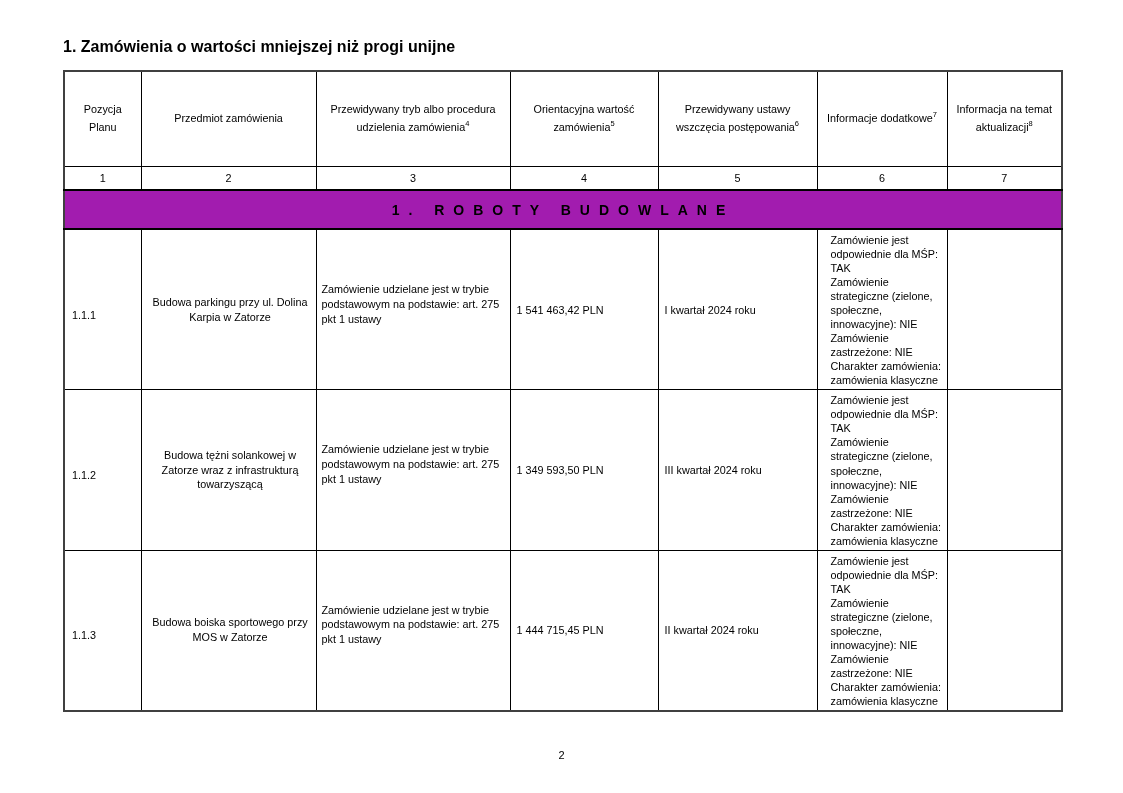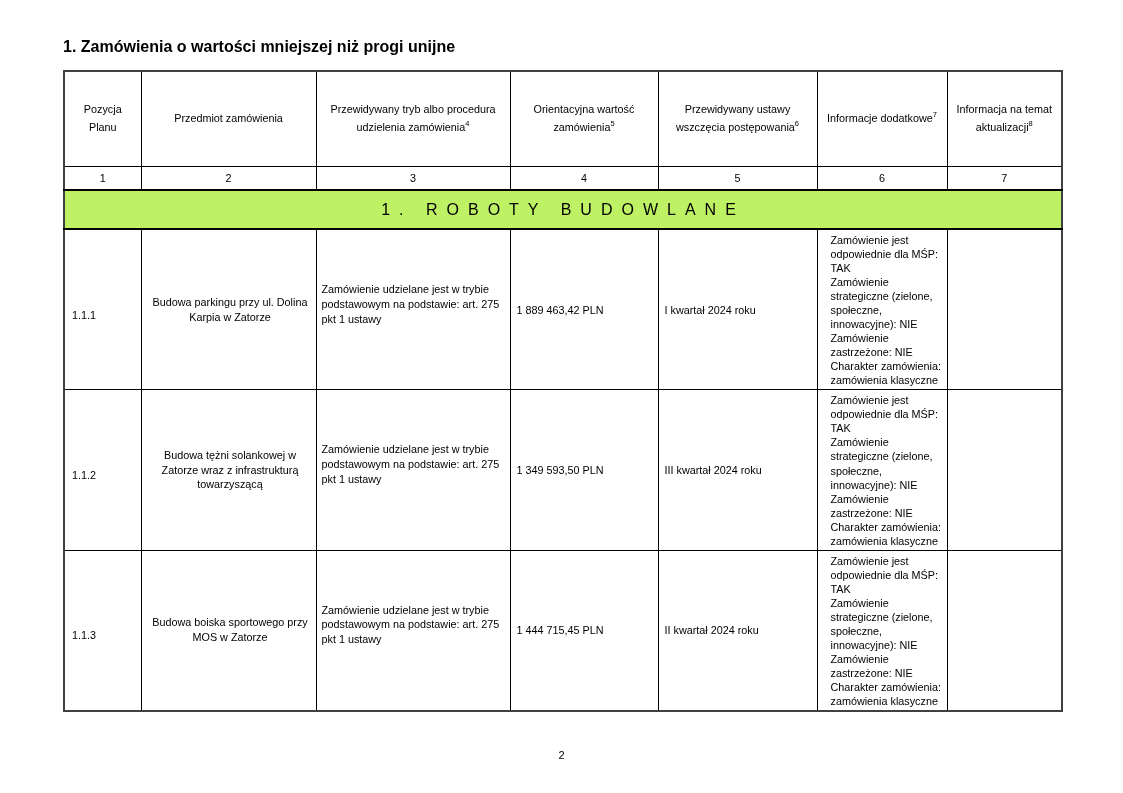--- a/index.html
+++ b/index.html
@@ -36,25 +36,25 @@
   tr.header-row th{
     text-align:center;
     line-height:1.65;
     padding:2px 6px;
   }
   tr.header-row sup{font-size:7.5px;line-height:0;}
   tr.num-row{height:24px;}
   tr.num-row td{text-align:center;padding:0;}
   tr.section-row{height:39px;}
   tr.section-row td{
-    background:#bef264;
+    background:#a21caf;
     text-align:center;
-    font-weight:normal;
+    font-weight:bold;
     letter-spacing:9px;
-    font-size:16px;
+    font-size:14px;
     border-top:2px solid #000;
     border-bottom:2px solid #000;
   }
   tr.data-row-1{height:142px;}
   tr.data-row-2{height:144px;}
   tr.data-row-3{height:146px;}
   td.c-pos{padding:12px 2px 2px 7px;}
   td.c-subj{padding:2px 2px 2px 5px;line-height:1.38;text-align:center;}
   td.c-proc{padding:2px 2px 13px 5px;line-height:1.38;}
   td.c-val{padding:2px 2px 2px 6px;}
@@ -109,21 +109,21 @@
       </tr>
 
       <tr class="section-row">
         <td colspan="7">1. ROBOTY BUDOWLANE</td>
       </tr>
 
       <tr class="data-row-1">
         <td class="c-pos">1.1.1</td>
         <td class="c-subj">Budowa parkingu przy ul. Dolina Karpia w Zatorze</td>
         <td class="c-proc">Zamówienie udzielane jest w trybie podstawowym na podstawie: art. 275 pkt 1 ustawy</td>
-        <td class="c-val">1 889 463,42 PLN</td>
+        <td class="c-val">1 541 463,42 PLN</td>
         <td class="c-term">I kwartał 2024 roku</td>
         <td class="c-info">
           <div>Zamówienie jest odpowiednie dla MŚP: TAK</div>
           <div>Zamówienie strategiczne (zielone, społeczne, innowacyjne): NIE</div>
           <div>Zamówienie zastrzeżone: NIE</div>
           <div>Charakter zamówienia: zamówienia klasyczne</div>
         </td>
         <td class="c-upd"></td>
       </tr>
 

